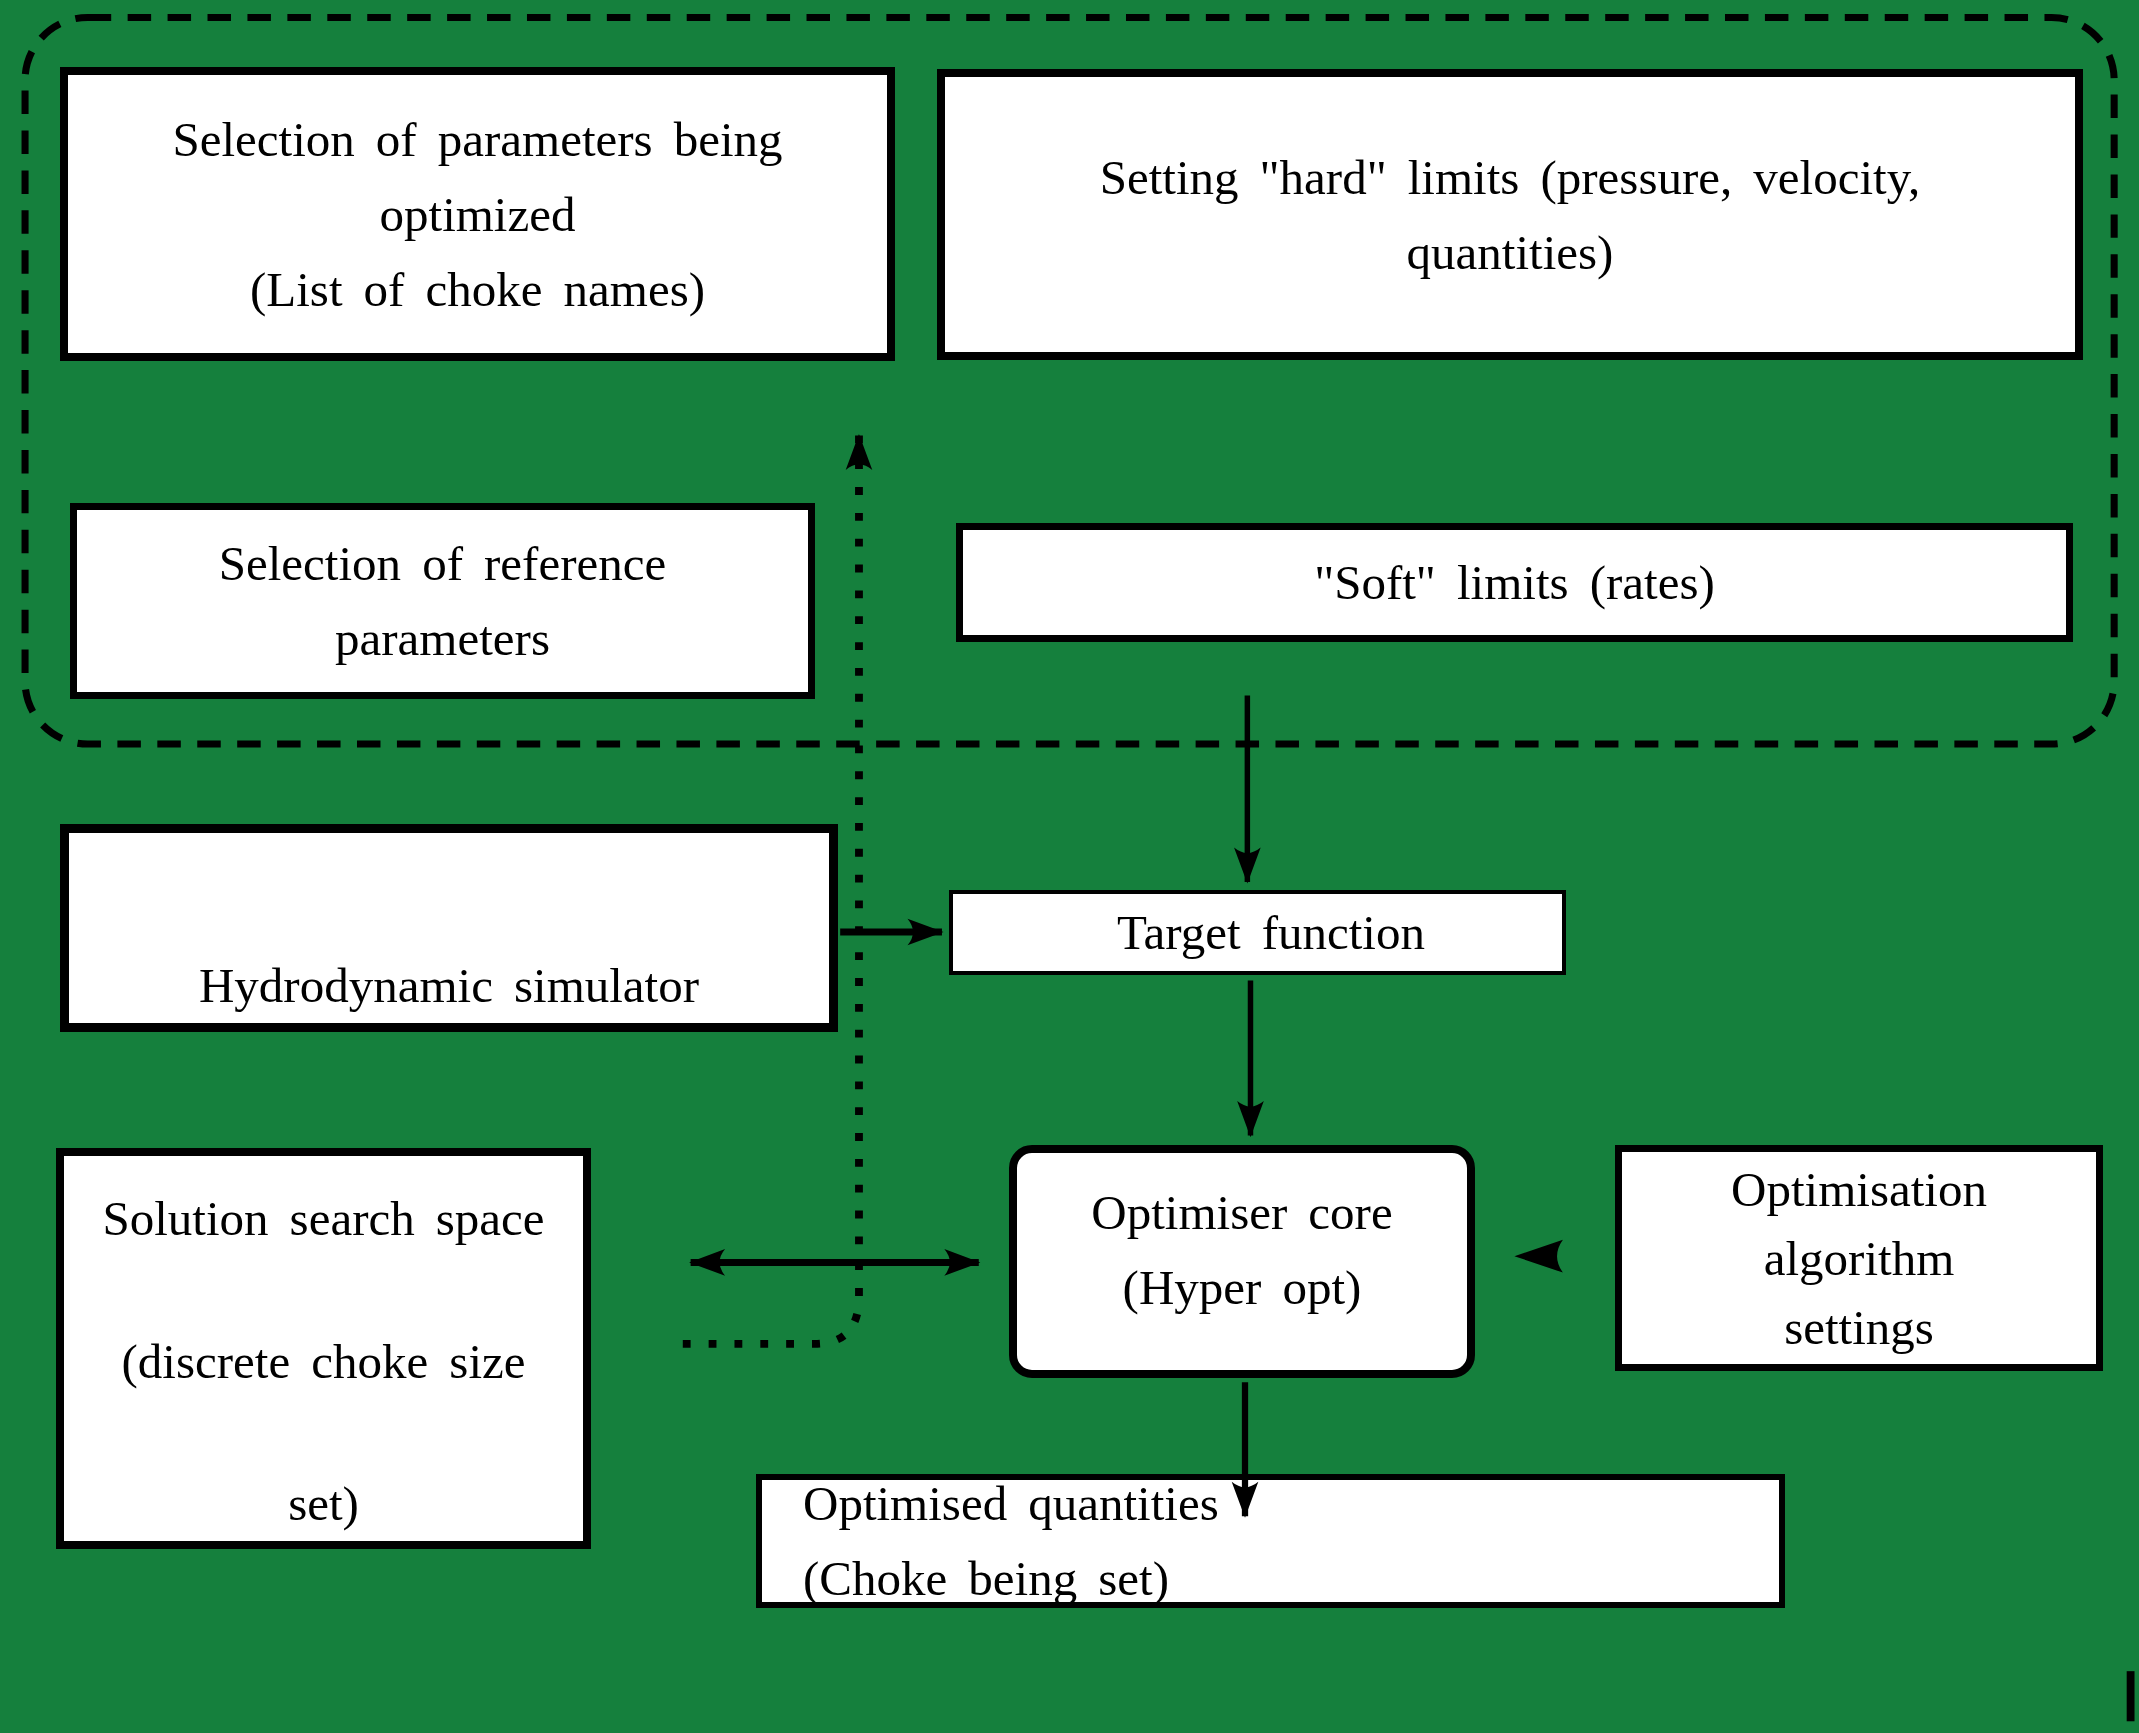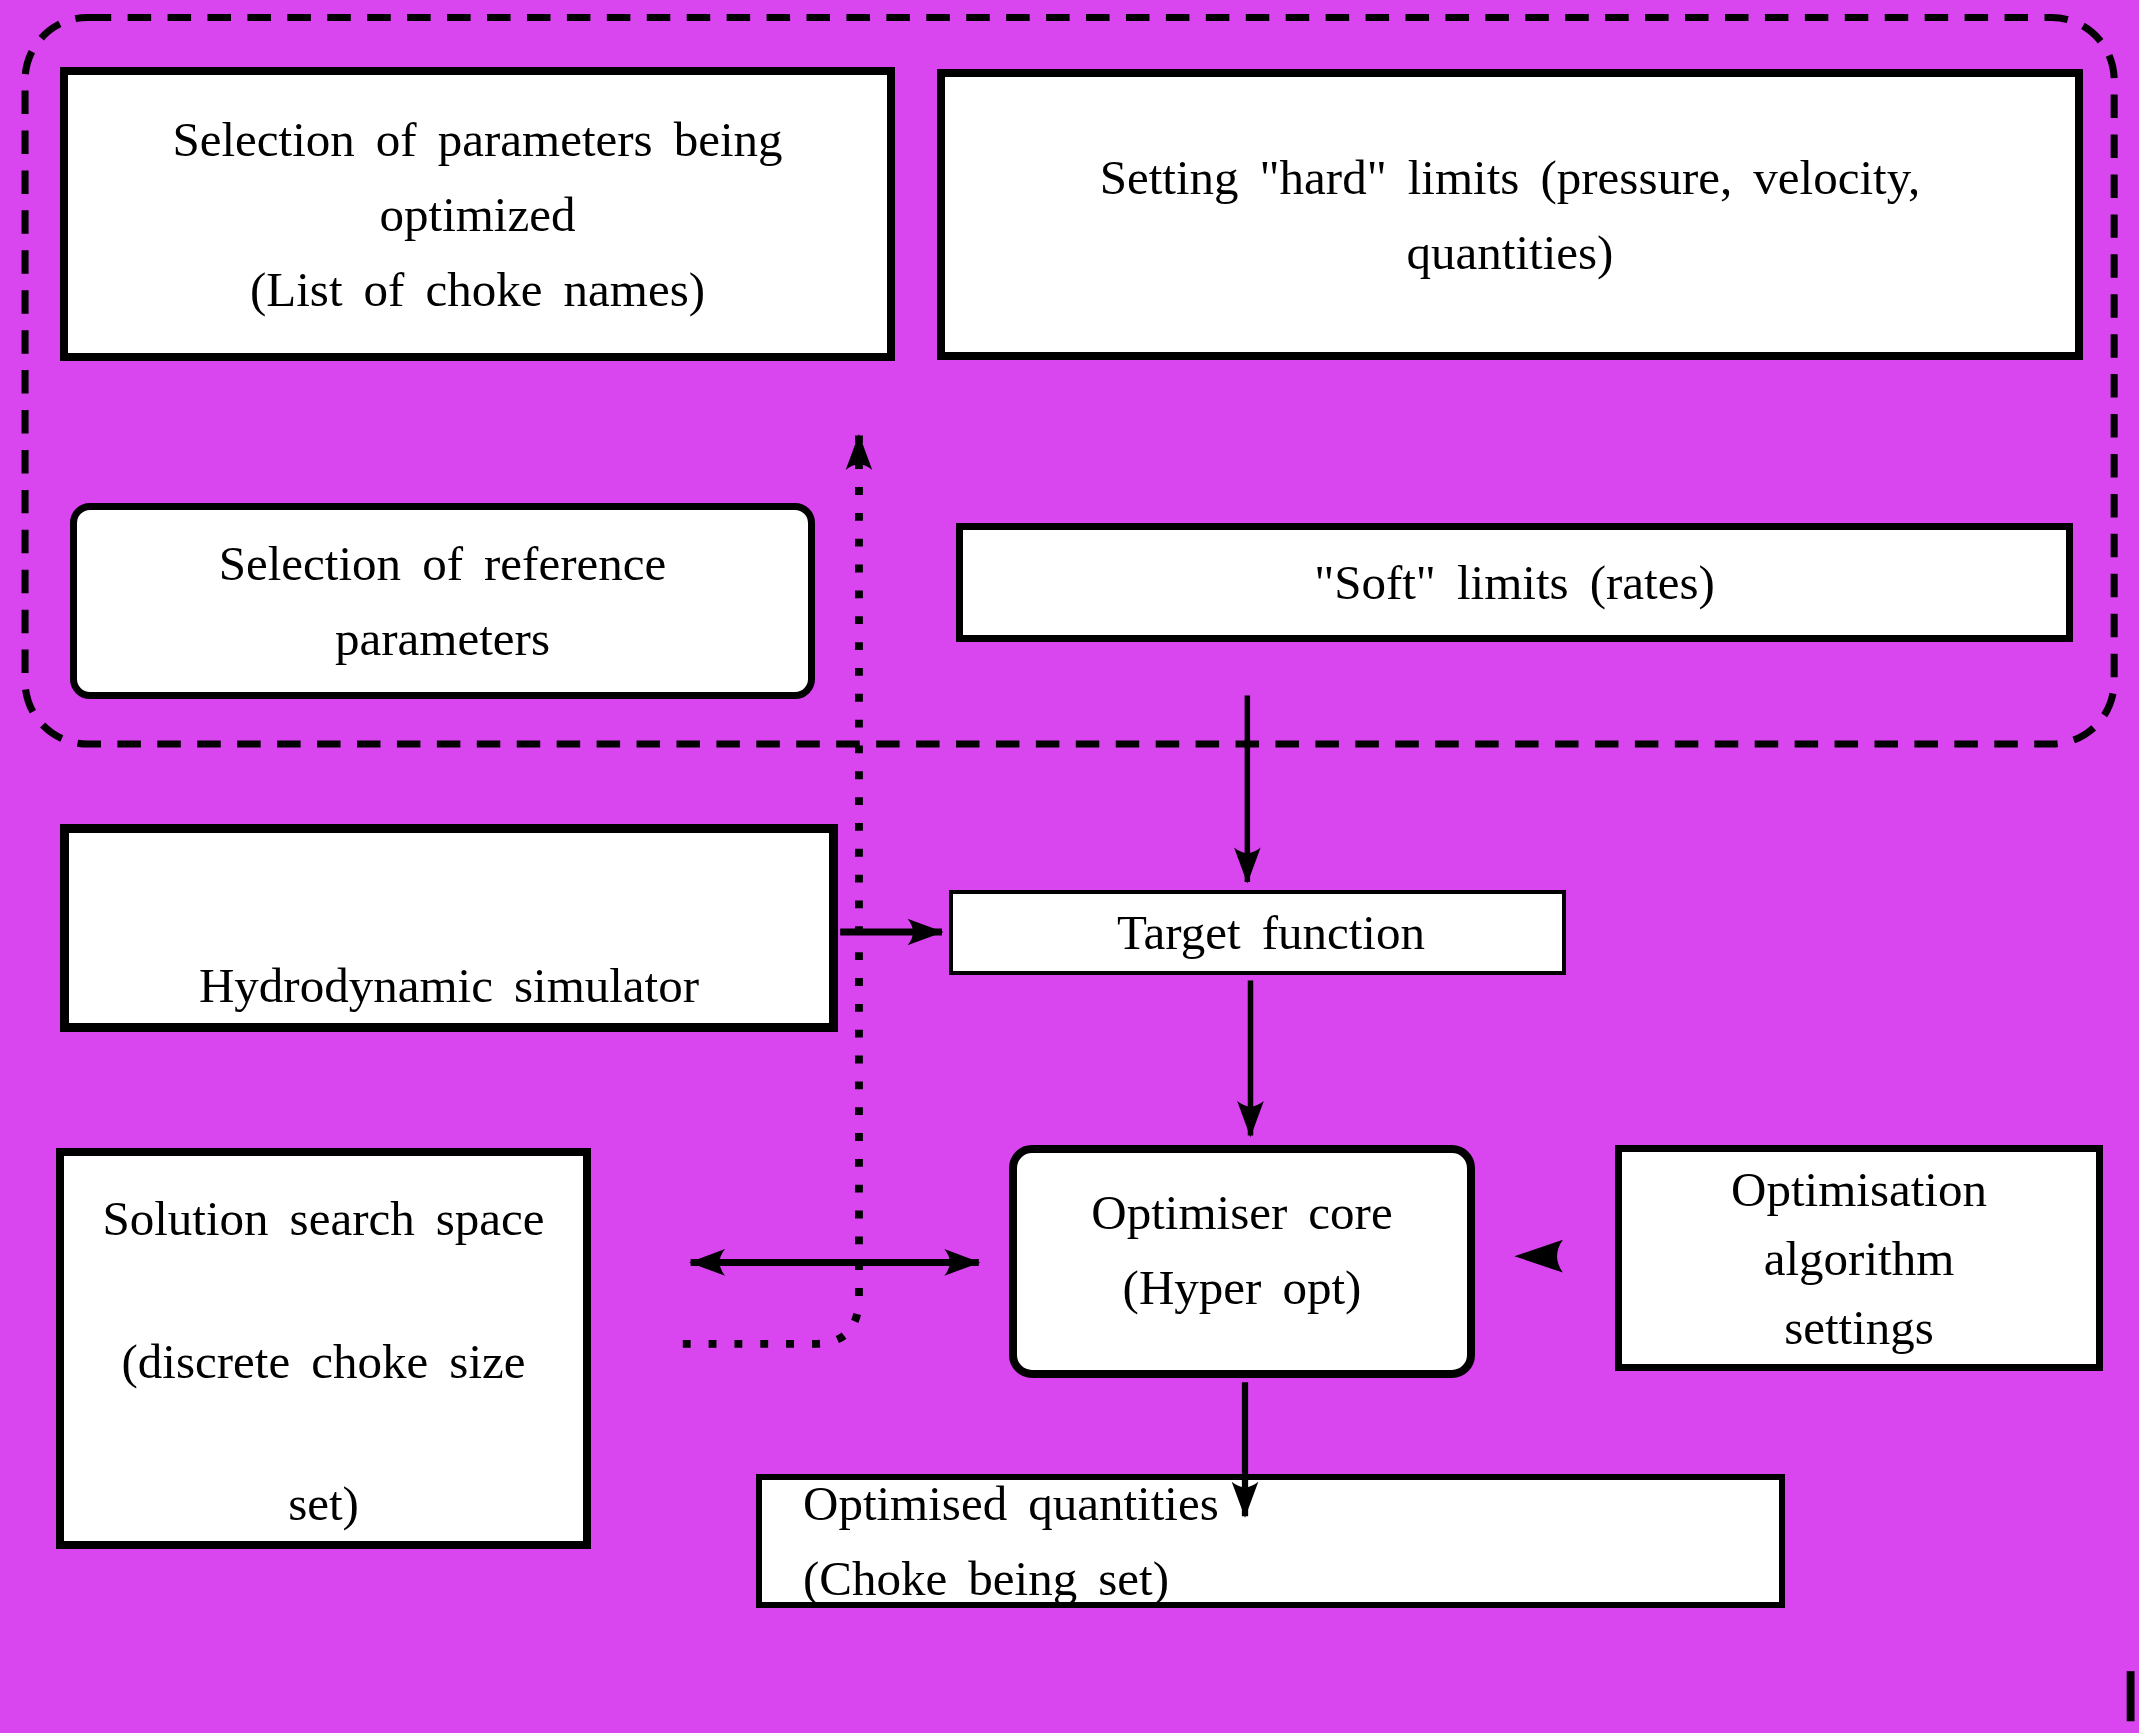--- a/index.html
+++ b/index.html
@@ -1,19 +1,19 @@
 <!DOCTYPE html>
 <html style="font-size:12.5px"><head>
 <meta charset="utf-8">
 <style>
   html,body{margin:0;padding:0;background:#ffffff;}
   .canvas{
     position:relative;
     width:2140px;height:1734px;
-    background:#d946ef;
+    background:#15803d;
     font-family:"Liberation Serif", serif;
     color:#000000;
     overflow:hidden;
   }
   .node{
     position:absolute;
     box-sizing:border-box;
     border-style:solid;
     border-color:#000000;
     background:#ffffff;
@@ -24,21 +24,21 @@
     text-align:center;
     font-size:49px;
     line-height:75px;
     word-spacing:0.18em;
     z-index:2;
   }
   .ln{white-space:pre;}
   
   #node-selection-parameters{left:60px;top:67px;width:835px;height:294px;border-width:8.6px;}
   #node-hard-limits{left:937px;top:69px;width:1146px;height:291px;border-width:8.6px;}
-  #node-reference-parameters{left:70px;top:503px;width:745px;height:196px;border-width:7.8px;border-radius:20px;}
+  #node-reference-parameters{left:70px;top:503px;width:745px;height:196px;border-width:7.8px;}
   #node-soft-limits{left:956px;top:523px;width:1117px;height:119px;border-width:7.8px;}
   
   #node-hydrodynamic-simulator{left:60px;top:824px;width:778px;height:208px;border-width:9.4px;justify-content:flex-end;padding-top:41px;}
   #node-target-function{left:949px;top:890px;width:617px;height:85px;border-width:4.7px;align-items:center;padding-left:27px;text-align:left;}
   #node-solution-search-space{left:56px;top:1148px;width:535px;height:401px;border-width:8.6px;justify-content:space-between;padding-top:25px;}
   #node-optimiser-core{left:1009px;top:1145px;width:466px;height:233px;border-width:8.6px;justify-content:flex-start;padding-top:22px;border-radius:23px;}
   #node-optimisation-settings{left:1615px;top:1145px;width:488px;height:226px;border-width:7.8px;line-height:69px;text-align:center;}
   #node-optimised-quantities{left:756px;top:1474px;width:1029px;height:134px;border-width:6.3px;align-items:flex-start;padding-left:41px;text-align:center;}
   .overlay{
     position:absolute;left:0;top:0;width:2140px;height:1734px;

